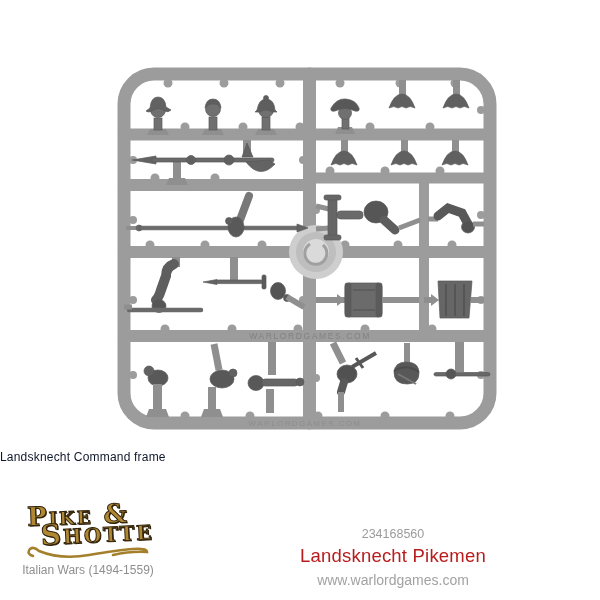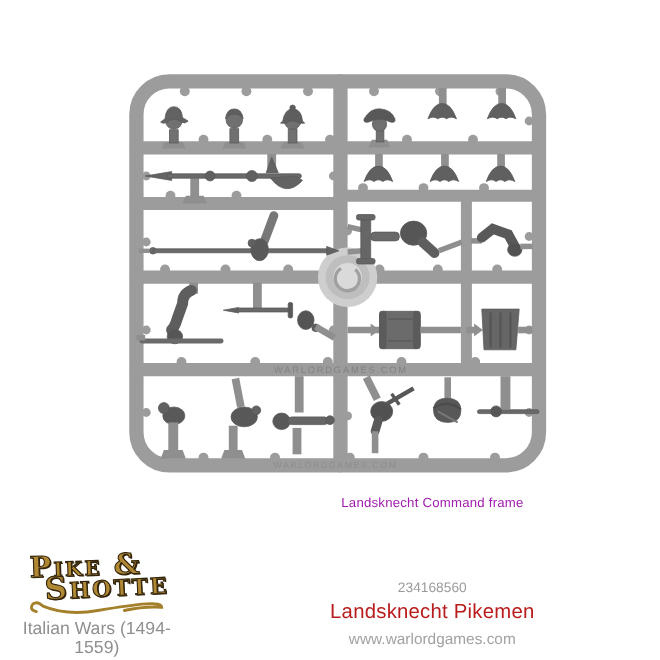--- a/index.html
+++ b/index.html
@@ -1,29 +1,29 @@
 <!DOCTYPE html>
 <html><head>
 <meta charset="utf-8">
 <style>
   html,body{margin:0;padding:0;background:#ffffff;}
   .stage{position:relative;width:600px;height:600px;background:#ffffff;overflow:hidden;
          font-family:"Liberation Sans",sans-serif;text-decoration:underline;}
   .sprue-svg{position:absolute;left:0;top:0;}
-  .caption{position:absolute;left:0;top:450px;width:476px;text-align:right;
-           font-size:12px;color:#a21caf;letter-spacing:.2px;}
+  .caption{position:absolute;left:0;top:450px;width:476px;text-align:left;
+           font-size:12px;color:#0f172a;letter-spacing:.2px;}
   
   .logo{position:absolute;left:14px;top:502px;width:148px;text-align:center;}
   .logo-line{font-family:"DejaVu Serif",serif;font-variant:small-caps;font-weight:700;
              color:#b08833;-webkit-text-stroke:1px #32240c;text-shadow:1px 1px 0 #32240c;
              line-height:1;}
   .logo-line1{font-size:26px;letter-spacing:2px;transform:translateX(-10px) rotate(-2deg);}
   .logo-line2{font-size:28px;letter-spacing:2px;margin-top:-9px;transform:translateX(9px) rotate(-3deg);}
   .flourish{display:block;margin:-3px auto 0 auto;}
-  .tagline{margin-top:3px;font-size:16px;color:#8f8f8f;}
+  .tagline{margin-top:3px;font-size:12px;color:#8f8f8f;}
   .info{position:absolute;left:283px;top:527px;width:220px;text-align:center;}
   .code{font-size:12.5px;color:#9b9b9b;}
   .title{font-size:18.5px;color:#b91c1c;margin-top:4px;letter-spacing:.2px;}
   .url{font-size:14px;color:#a2a2a2;margin-top:5px;}
 </style>
 </head>
 <body>
 
 <div class="stage">
 

